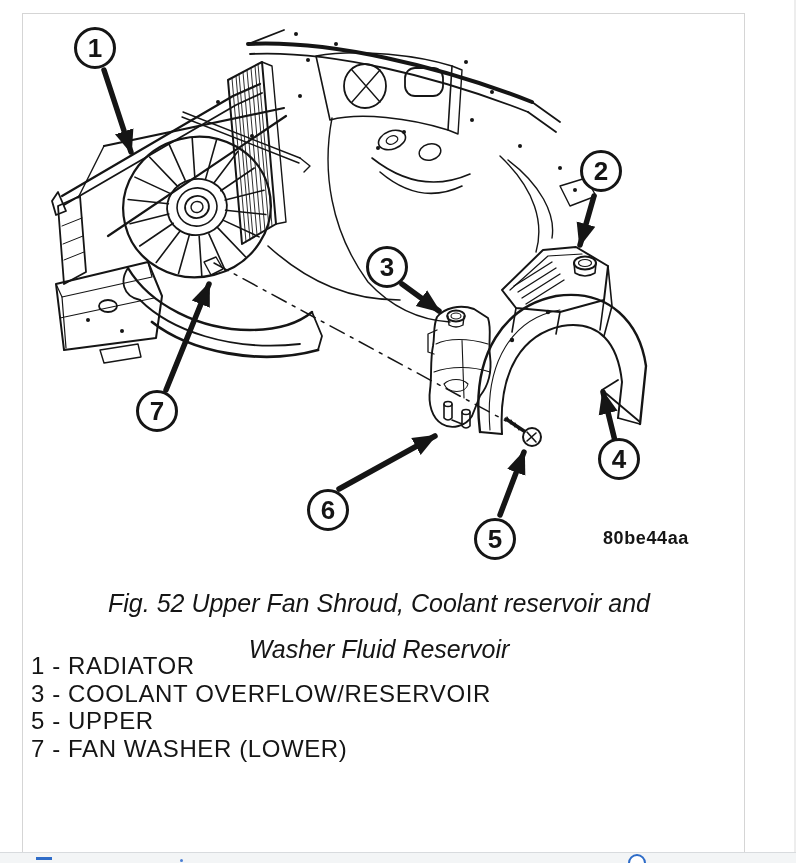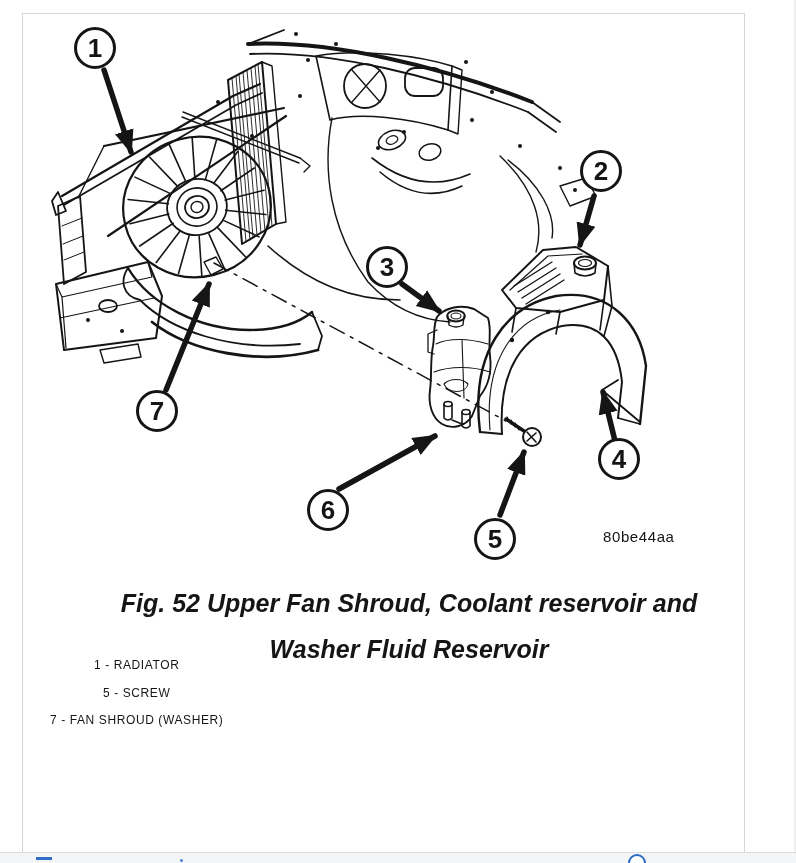--- a/index.html
+++ b/index.html
@@ -8,26 +8,26 @@
   .panel{position:absolute;left:22px;top:13px;width:721px;height:839px;
          border:1px solid #d5d5d5;border-bottom:none;background:#ffffff;}
   .right-edge{position:absolute;left:794px;top:0;width:2px;height:852px;background:#ededed;}
   svg.diagram{position:absolute;left:0;top:0;}
   .callout{position:absolute;width:36px;height:36px;border:3.5px solid #151515;
            border-radius:50%;background:#ffffff;display:flex;align-items:center;
            justify-content:center;font-weight:bold;font-size:26px;line-height:1;}
   .c1{left:74px;top:27px;}  .c2{left:580px;top:150px;} .c3{left:366px;top:246px;}
   .c4{left:598px;top:438px;}.c5{left:474px;top:518px;} .c6{left:307px;top:489px;}
   .c7{left:136px;top:390px;}
-  .drawing-code{position:absolute;left:603px;top:528px;font-size:15px;
-                letter-spacing:0.6px;font-weight:400;}
+  .drawing-code{position:absolute;left:603px;top:528px;font-size:18px;
+                letter-spacing:0.6px;font-weight:700;}
   .caption{position:absolute;left:22px;top:588px;width:714px;text-align:center;
-           font-weight:bold;font-style:italic;font-size:25px;line-height:30px;padding-left:30px;}
+           font-weight:normal;font-style:italic;font-size:25px;line-height:30px;}
   .caption .line2{margin-top:16px;}
-  .legend{position:absolute;left:50px;top:652px;font-size:12px;letter-spacing:0.6px;text-align:center;}
+  .legend{position:absolute;left:31px;top:652px;font-size:24px;letter-spacing:0.6px;}
   .legend-row{height:27.5px;line-height:27.5px;white-space:pre;}
   .bottom-bar{position:absolute;left:0;top:852px;width:796px;height:11px;
               background:#f3f5f6;border-top:1px solid #d8dbde;overflow:hidden;}
   .frag-link{position:absolute;left:36px;top:4px;width:16px;height:3px;background:#2f6cc8;}
   .frag-dot{position:absolute;left:180px;top:6px;width:3px;height:3px;
             border-radius:50%;background:#4a7fd4;}
   .frag-ring{position:absolute;left:628px;top:1px;width:14px;height:14px;
              border:2.5px solid #2e6cc8;border-radius:50%;background:#fff;}
 </style>
 </head>
@@ -191,21 +191,22 @@
 
 <div class="drawing-code">80be44aa</div>
 
 <div class="caption">
   <div class="line1">Fig. 52 Upper Fan Shroud, Coolant reservoir and</div>
   <div class="line2">Washer Fluid Reservoir</div>
 </div>
 
 <div class="legend">
   <div class="legend-row"><span>1</span><span> - </span><span>RADIATOR</span></div>
-  <div class="legend-row"><span>5</span><span> - </span><span>SCREW</span></div>
-  <div class="legend-row"><span>7</span><span> - </span><span>FAN SHROUD (WASHER)</span></div>
+  <div class="legend-row"><span>3</span><span> - </span><span>COOLANT OVERFLOW/RESERVOIR</span></div>
+  <div class="legend-row"><span>5</span><span> - </span><span>UPPER</span></div>
+  <div class="legend-row"><span>7</span><span> - </span><span>FAN WASHER (LOWER)</span></div>
 </div>
 
 <div class="bottom-bar">
   <div class="frag-link"></div>
   <div class="frag-dot"></div>
   <div class="frag-ring"></div>
 </div>
 
 </body></html>

